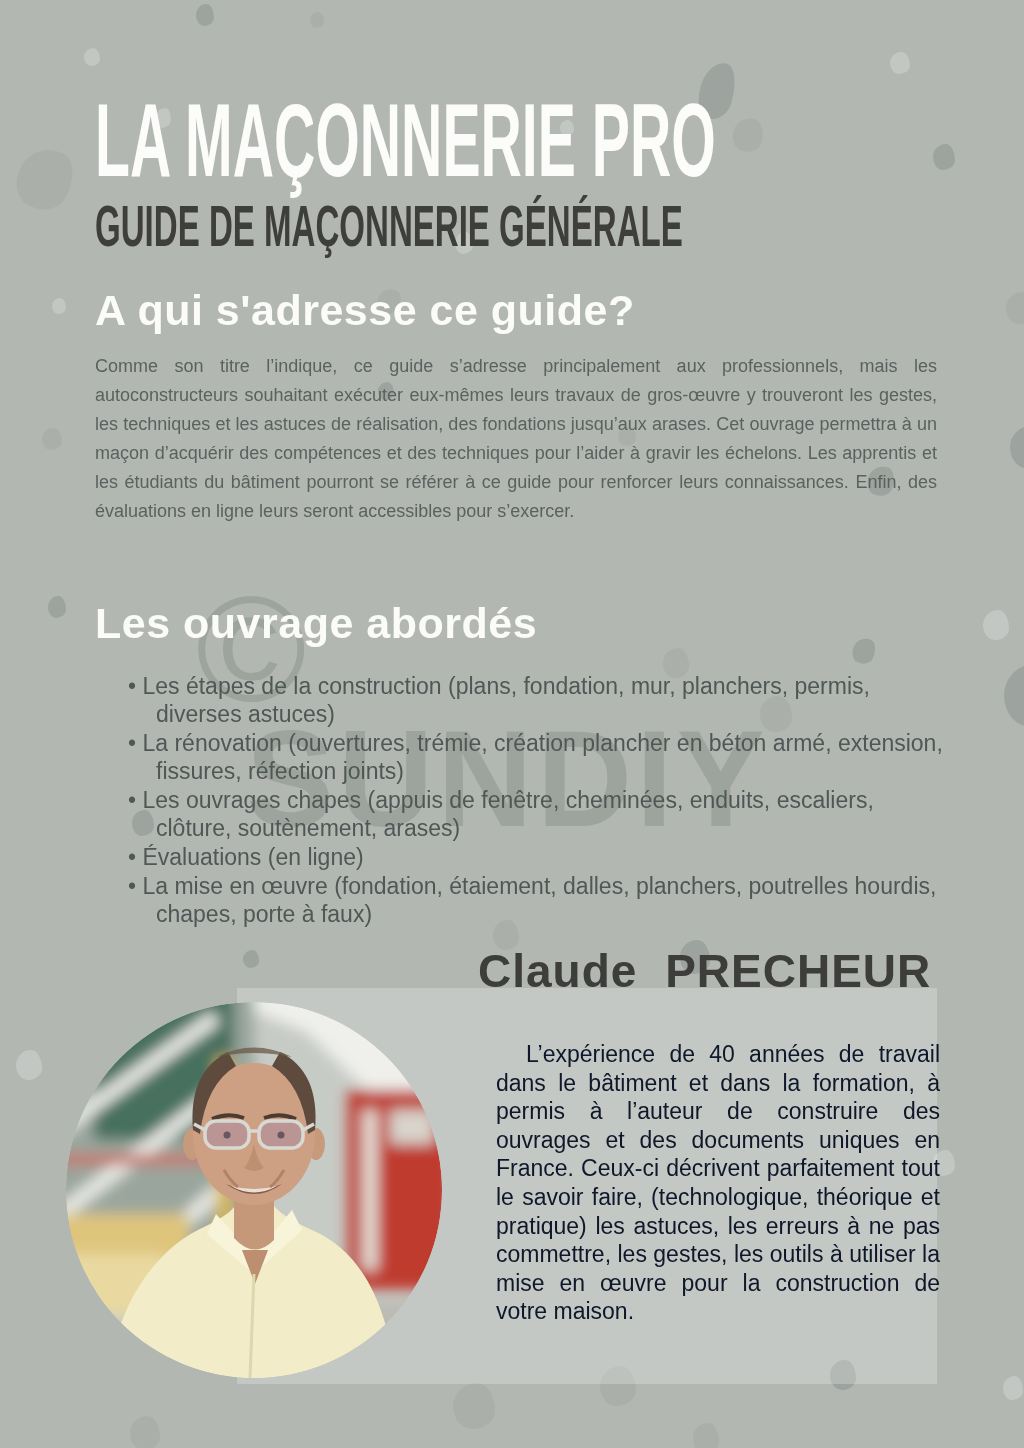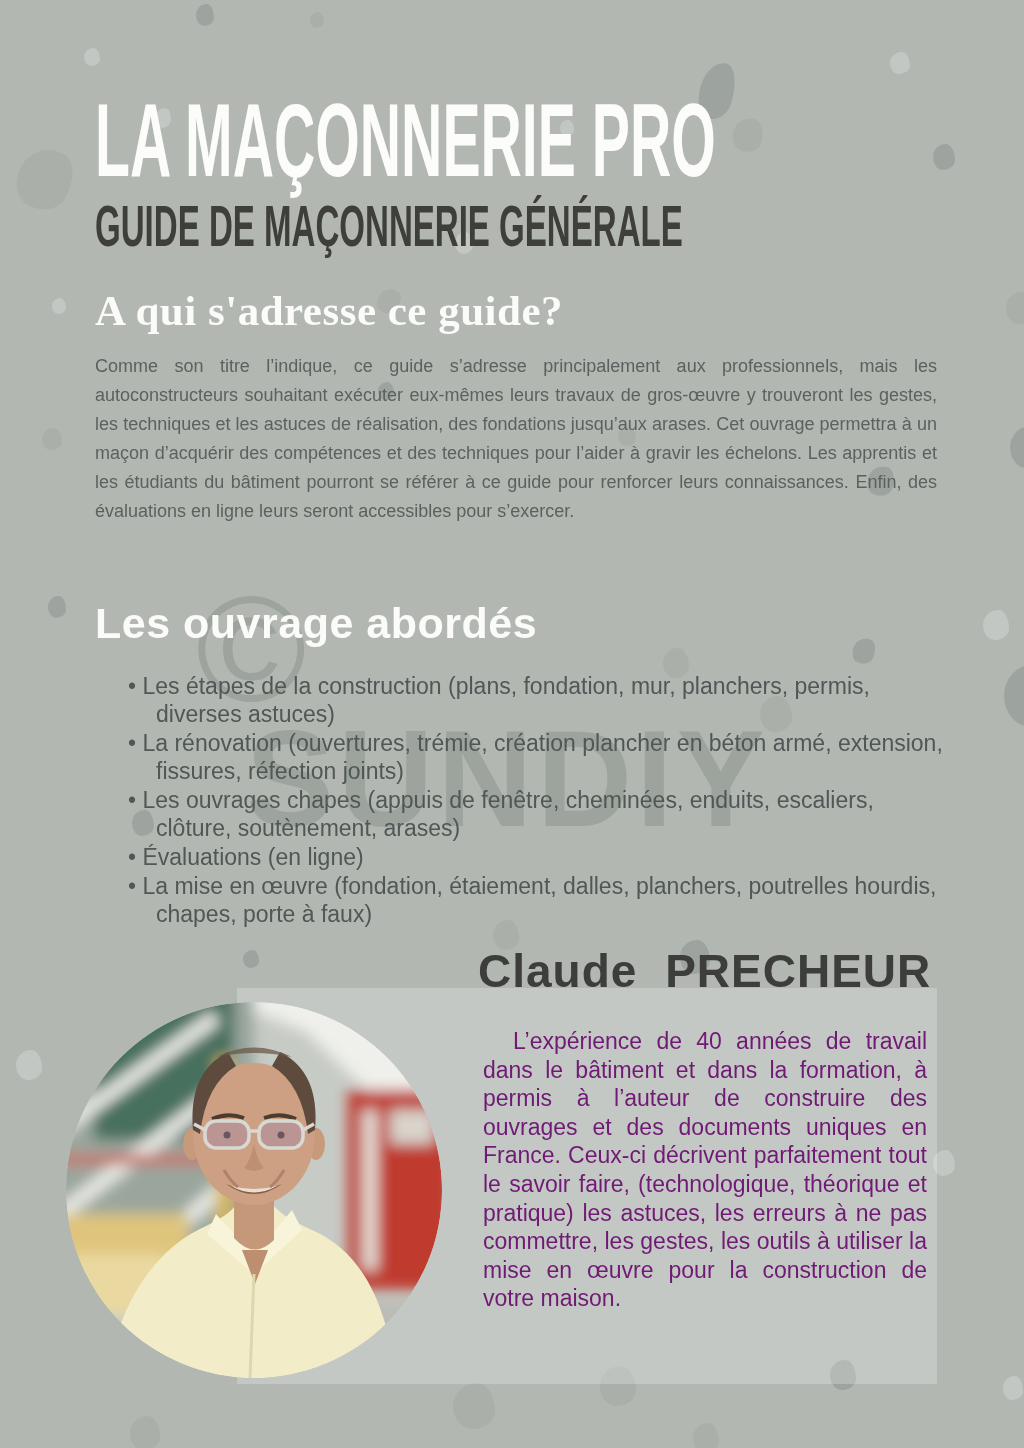--- a/index.html
+++ b/index.html
@@ -31,21 +31,21 @@
   }
   .subtitle{
     left:95px; top:198px; margin:0; font-size:57px; line-height:1;
     font-weight:800; color:#3e3e3a; white-space:nowrap;
     transform:scaleX(.58); transform-origin:left top;
   }
   .section-heading{
     margin:0; font-size:43px; line-height:1.1; font-weight:700;
     color:#fbfbf9; white-space:nowrap; letter-spacing:.5px;
   }
-  .audience-heading{left:95px; top:287px;font-family:Liberation Serif, serif;}
+  .audience-heading{left:95px; top:287px;}
   .points-heading{left:95px; top:600px;}
 
   .body-text{
     left:95px; top:352px; width:842px; margin:0;
     font-size:18px; line-height:29px; color:#5a6260;
     text-align:justify;
   }
 
   .points-list{
     left:100px; top:672px; width:846px; margin:0; padding:0;
@@ -57,22 +57,22 @@
   .author-panel{
     position:absolute; left:237px; top:988px; width:700px; height:396px;
     background:rgba(255,255,255,.24); z-index:1;
   }
   .author-name{
     left:478px; top:944px; margin:0; font-size:46px; line-height:1.2;
     font-weight:800; color:#3d3d3b; white-space:nowrap; word-spacing:14px;
     letter-spacing:1px;
   }
   .author-bio{
-    left:480px; top:1024px; width:444px; margin:3px;
-    font-size:23px; line-height:28.6px; color:#701a75;
+    left:480px; top:1024px; width:444px; margin:16px;
+    font-size:23px; line-height:28.6px; color:#0f172a;
     text-align:justify; text-indent:30px;
   }
   .author-photo{
     position:absolute; left:66px; top:1002px; width:376px; height:376px;
     border-radius:50%; overflow:hidden; z-index:4;
   }
   .author-photo svg{display:block;}
 </style>
 </head>
 <body>

